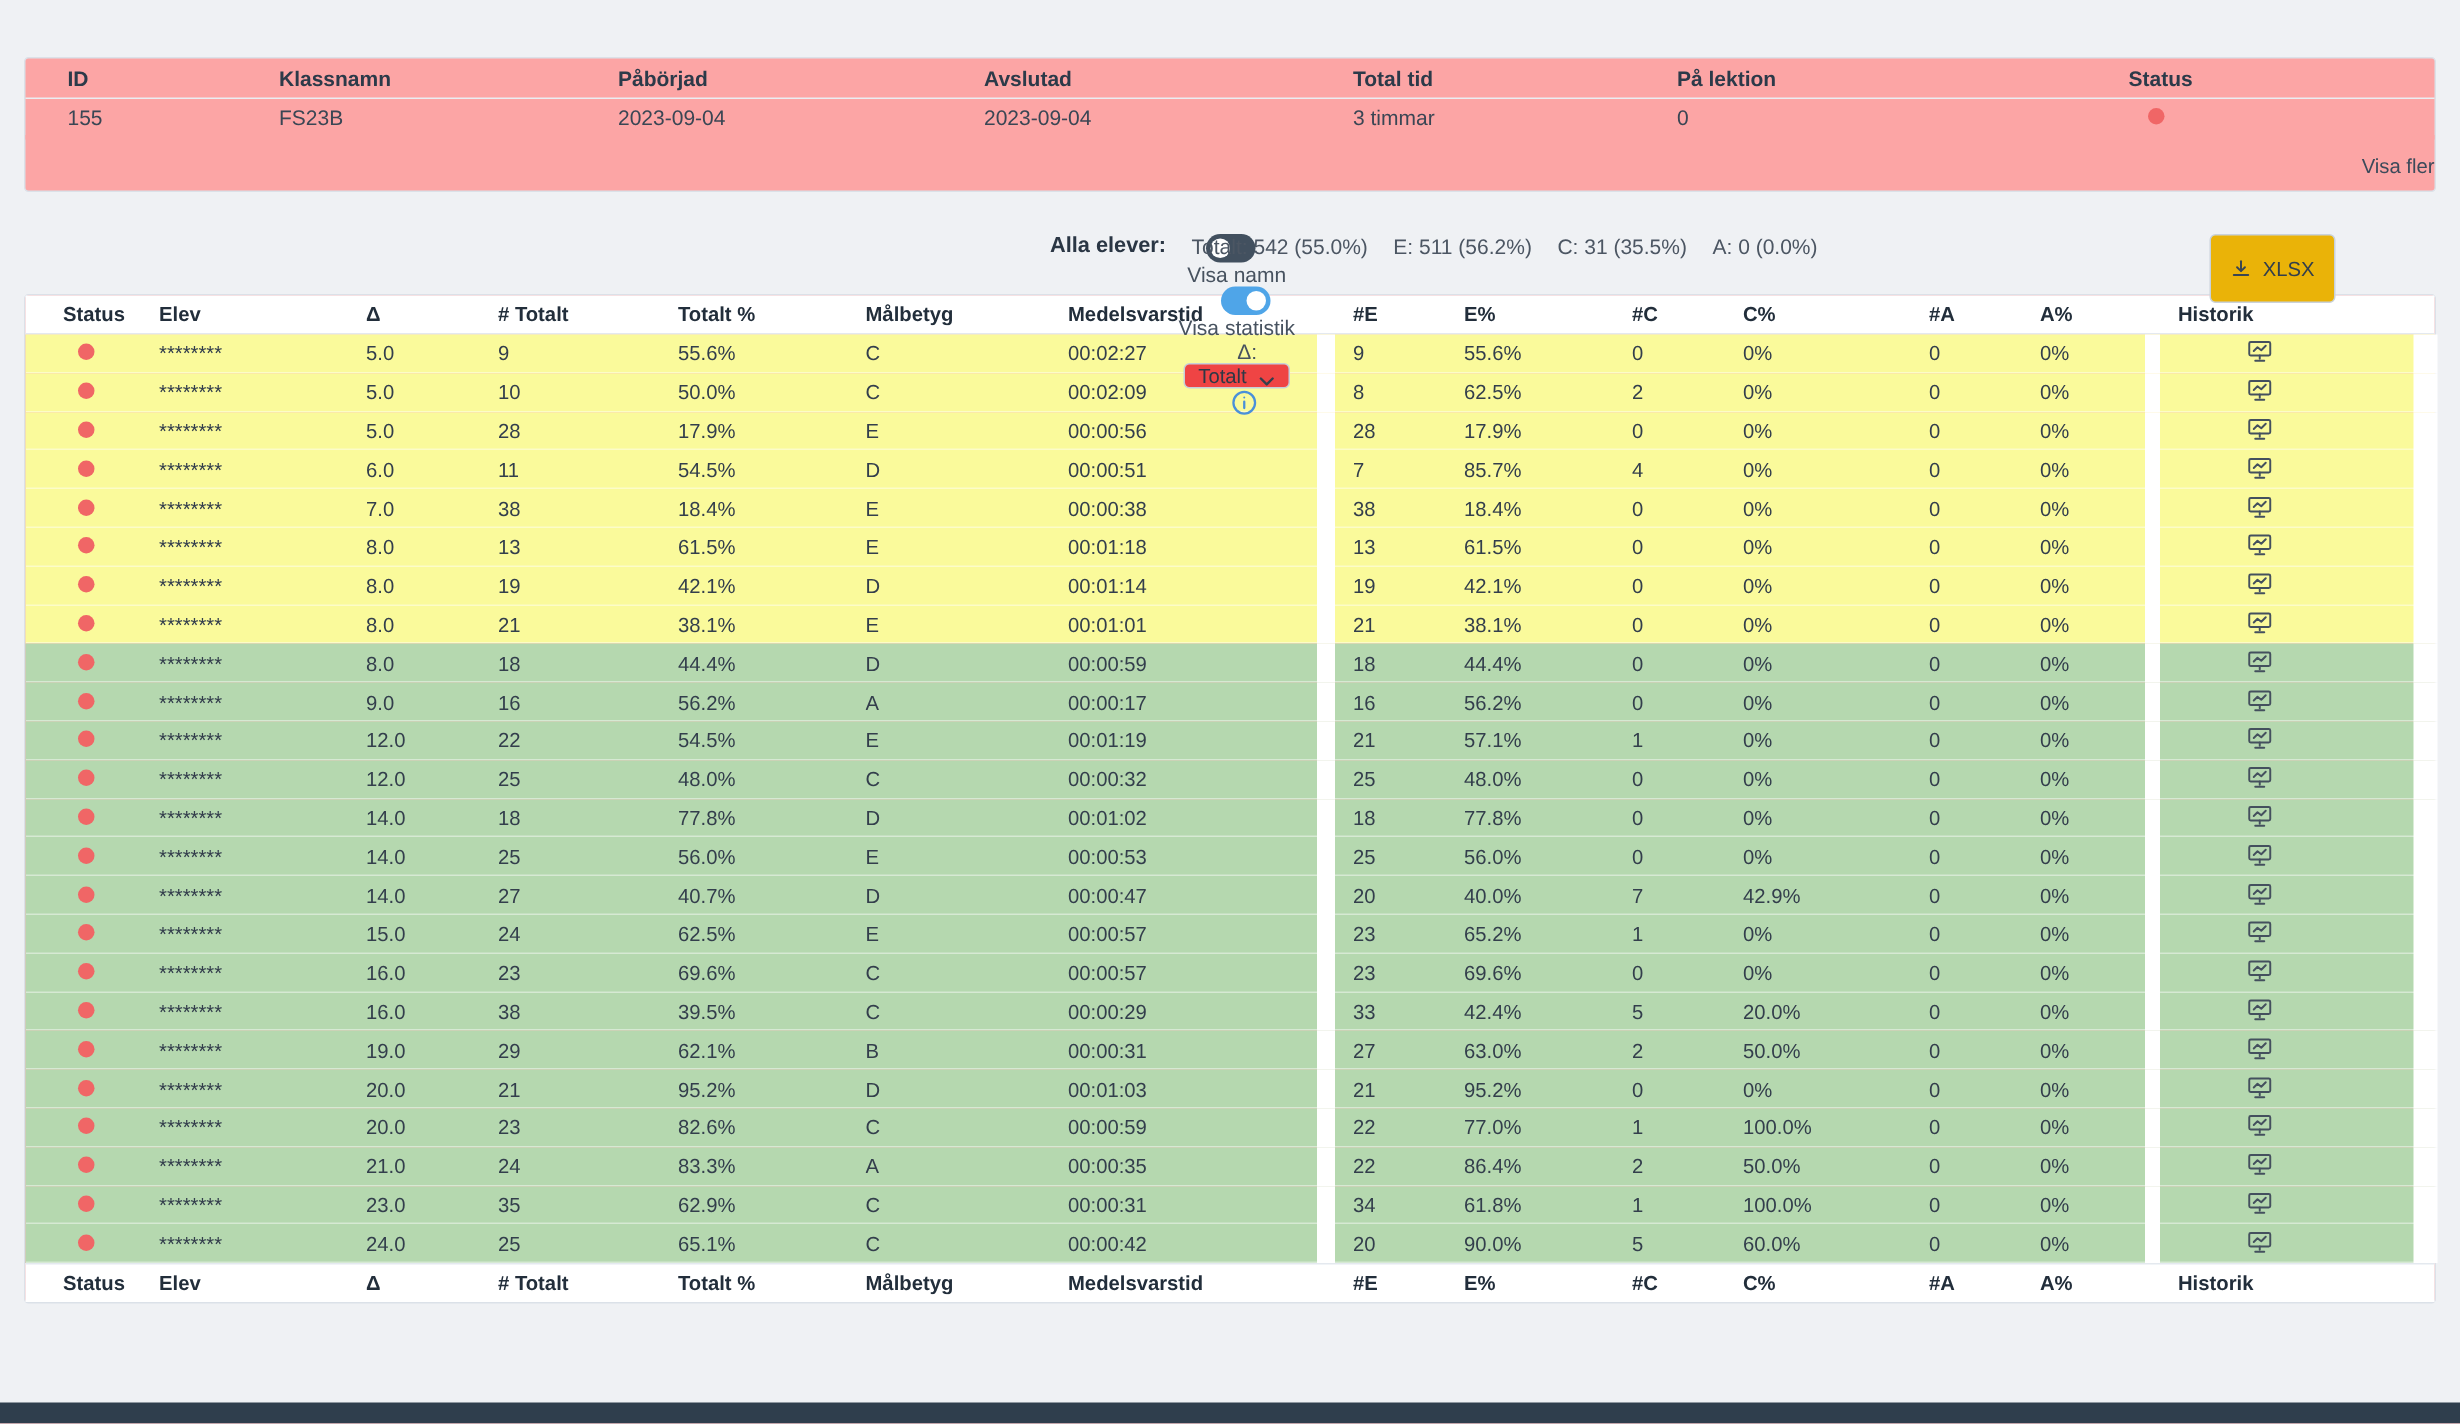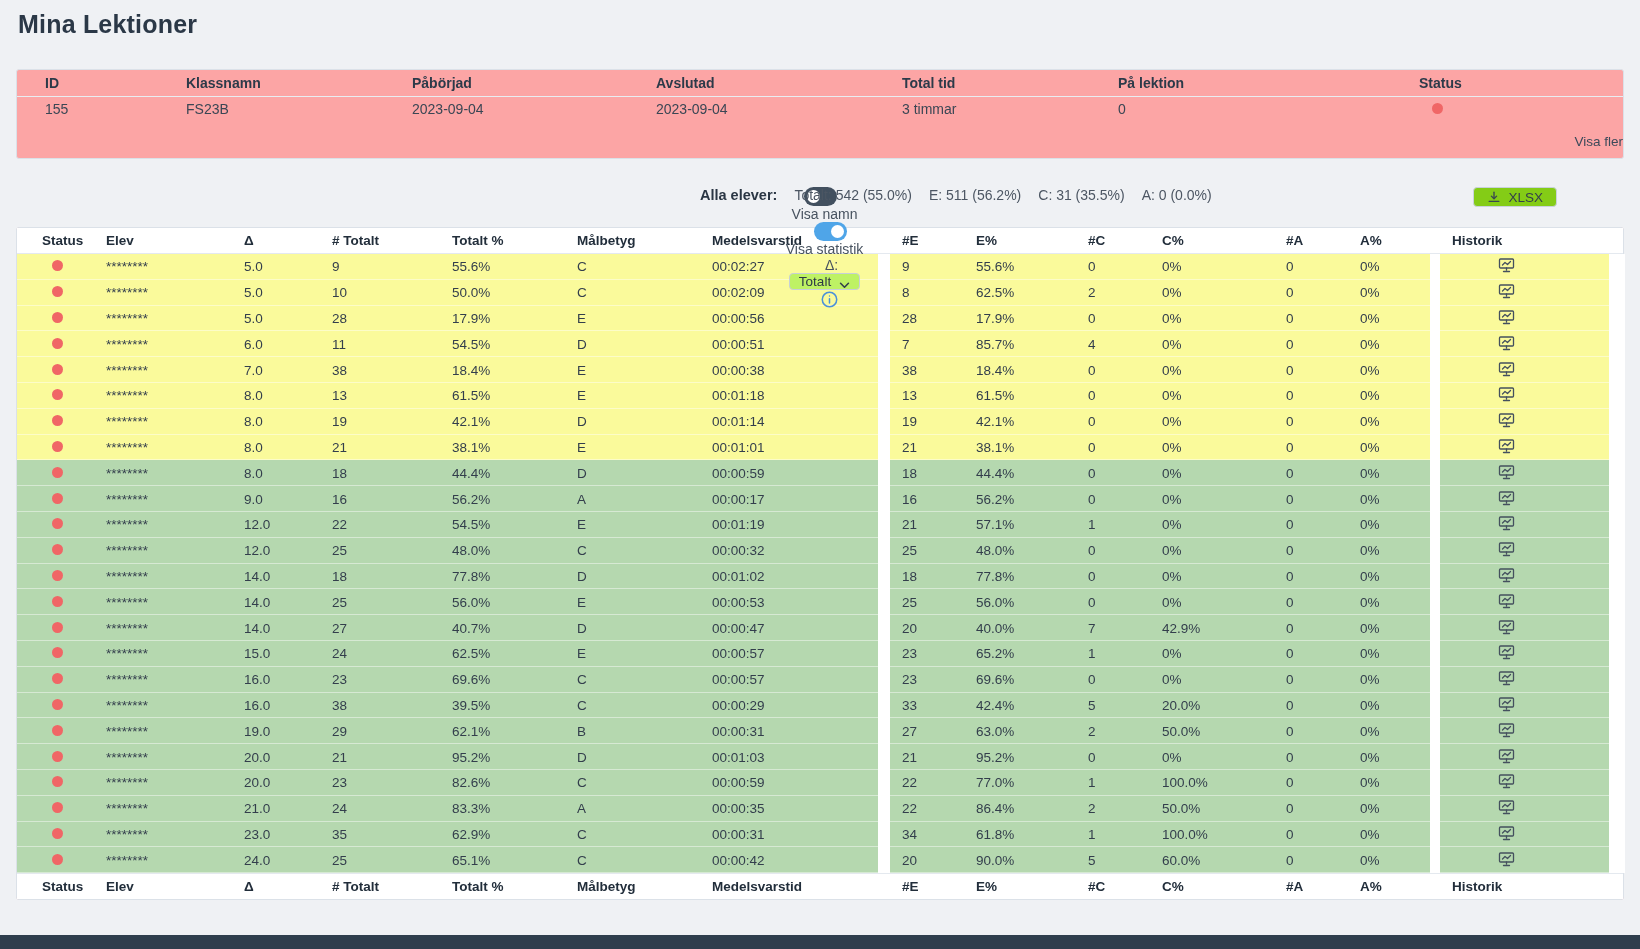--- a/index.html
+++ b/index.html
@@ -31,26 +31,26 @@
   .toolbar{margin-top:28px;height:30px;display:flex;align-items:center;position:relative;flex-direction:column;}
   .toggle{display:inline-block;width:33px;height:19px;border-radius:10px;position:relative;cursor:pointer;flex:none;}
   .toggle .knob{position:absolute;top:3px;width:13px;height:13px;border-radius:50%;background:#fff;}
   .toggle.off{background:#42505f;}
   .toggle.off .knob{left:3px;}
   .toggle.on{background:#4fa5e8;}
   .toggle.on .knob{right:3px;}
   .tlabel{font-size:14px;color:#47525f;margin-left:9px;}
   .toggle2{margin-left:20px;}
   .dlabel{font-size:14px;color:#47525f;margin-left:23px;}
-  .select{margin-left:9px;height:27px;min-width:70px;display:inline-flex;align-items:flex-end;justify-content:space-between;gap:8px;padding:0 9px;background:#bef264;border:1px solid #c6cfd8;border-radius:4px;font-size:13.5px;color:#2d3846;cursor:pointer;}
+  .select{margin-left:9px;height:27px;min-width:70px;display:inline-flex;align-items:flex-end;justify-content:space-between;gap:8px;padding:0 9px;background:#ef4444;border:1px solid #c6cfd8;border-radius:4px;font-size:13.5px;color:#2d3846;cursor:pointer;}
   .info{margin-left:19px;display:inline-flex;cursor:pointer;}
   .stats{position:absolute;left:684px;display:flex;gap:17px;white-space:nowrap;}
   .stats-label{font-weight:700;font-size:14.5px;color:#2a3644;}
   .stat{font-size:14px;color:#4c5663;}
-  .xlsx{position:absolute;right:67px;height:20px;display:inline-flex;align-items:center;gap:7px;padding:0 13px;background:#84cc16;border:1px solid #c9d2db;border-radius:4px;font-size:13.5px;color:#333f4c;cursor:pointer;font-family:inherit;}
+  .xlsx{position:absolute;right:67px;height:46px;display:inline-flex;align-items:center;gap:7px;padding:0 13px;background:#eab308;border:1px solid #c9d2db;border-radius:4px;font-size:13.5px;color:#333f4c;cursor:pointer;font-family:inherit;}
 
   
   .students{margin-top:10px;}
   .srow{
     display:grid;
     grid-template-columns:64px 138px 88px 120px 125px 135px 166px 12px 86px 112px 74px 124px 74px 70px 10px 169px 16px;
     padding-left:25px;
     align-items:center;
     font-size:13.5px;
   }
@@ -66,21 +66,20 @@
   .sdata .dot{margin-left:10px;}
   .hicon{margin-left:46px;display:inline-flex;color:#44505e;cursor:pointer;}
 
   .bottombar{position:absolute;left:0;right:0;bottom:0;height:14px;background:#2f3e4d;}
 </style>
 </head>
 <body>
 
 <div class="page">
 
-  <h1 class="title">Mina Lektioner</h1>
 
   <section class="card lessons">
     <div class="lrow lhead">
       <div>ID</div>
       <div>Klassnamn</div>
       <div>Påbörjad</div>
       <div>Avslutad</div>
       <div>Total tid</div>
       <div>På lektion</div>
       <div>Status</div>

